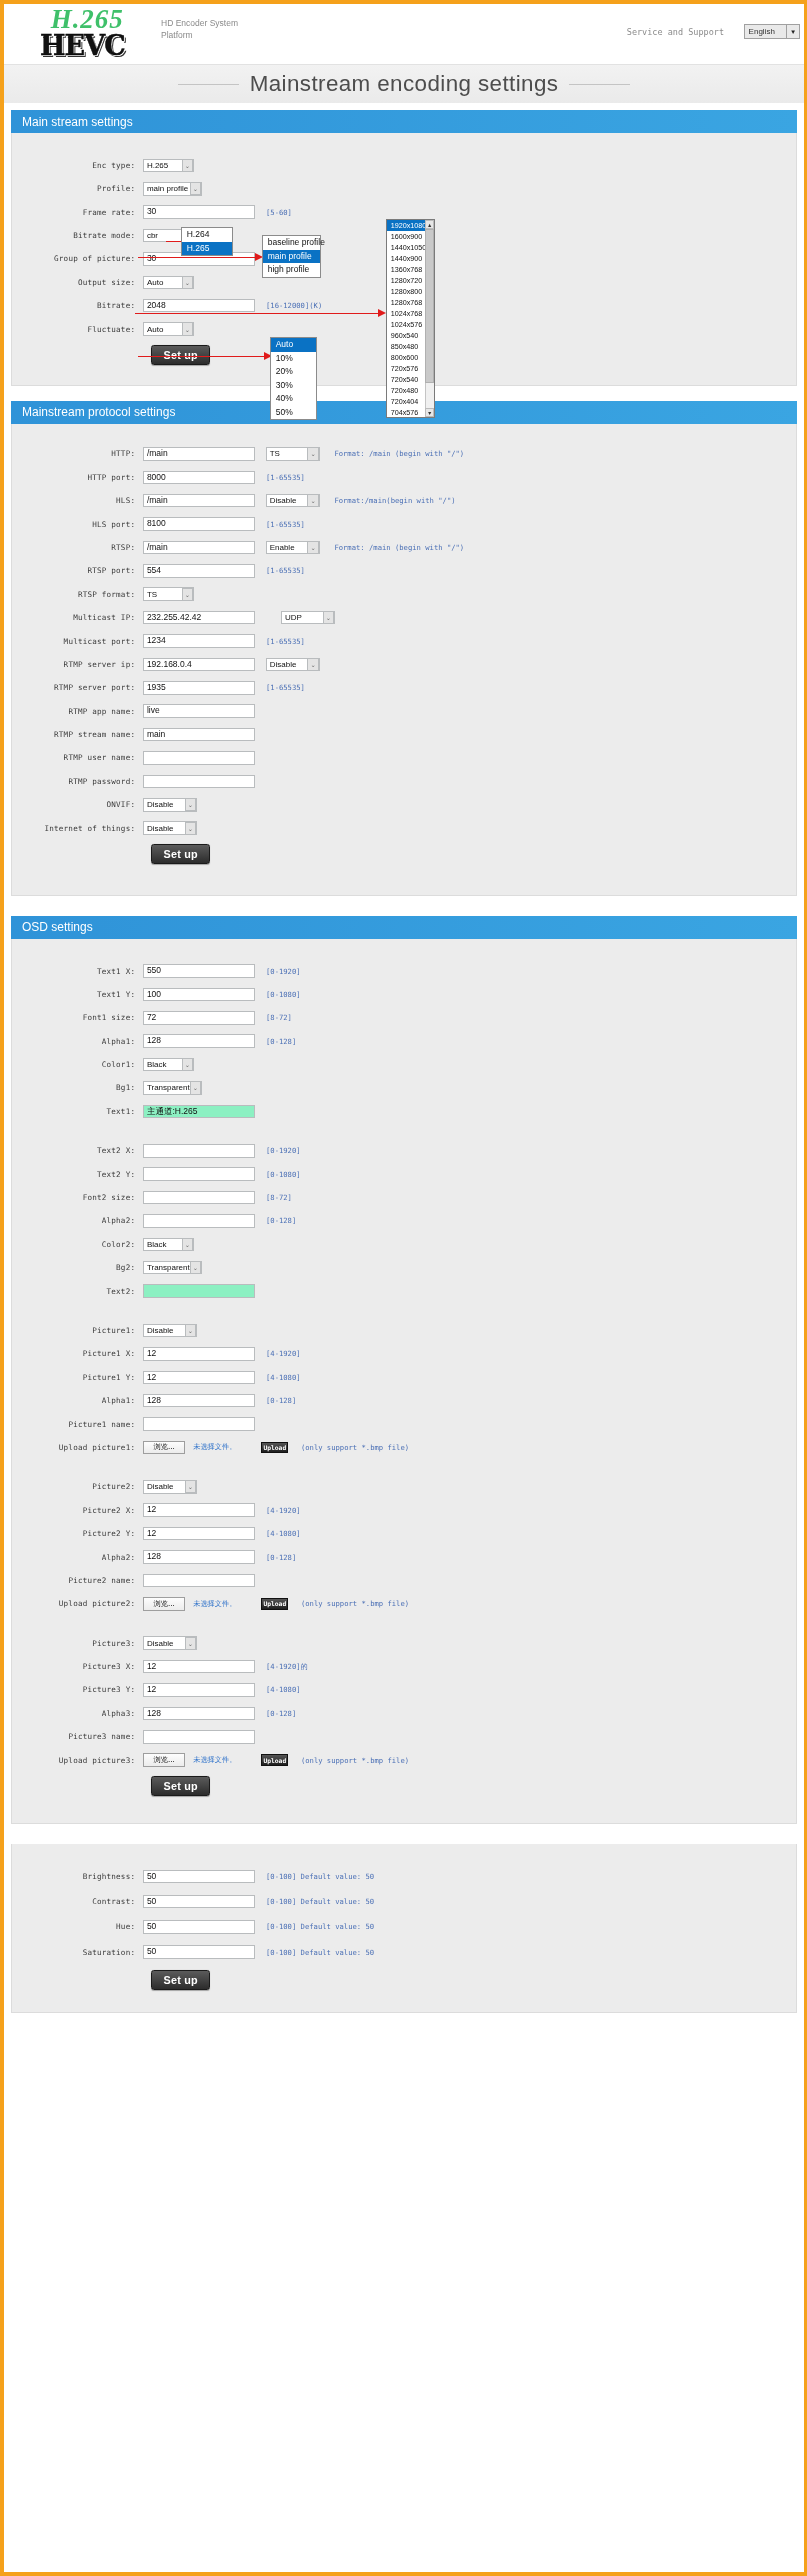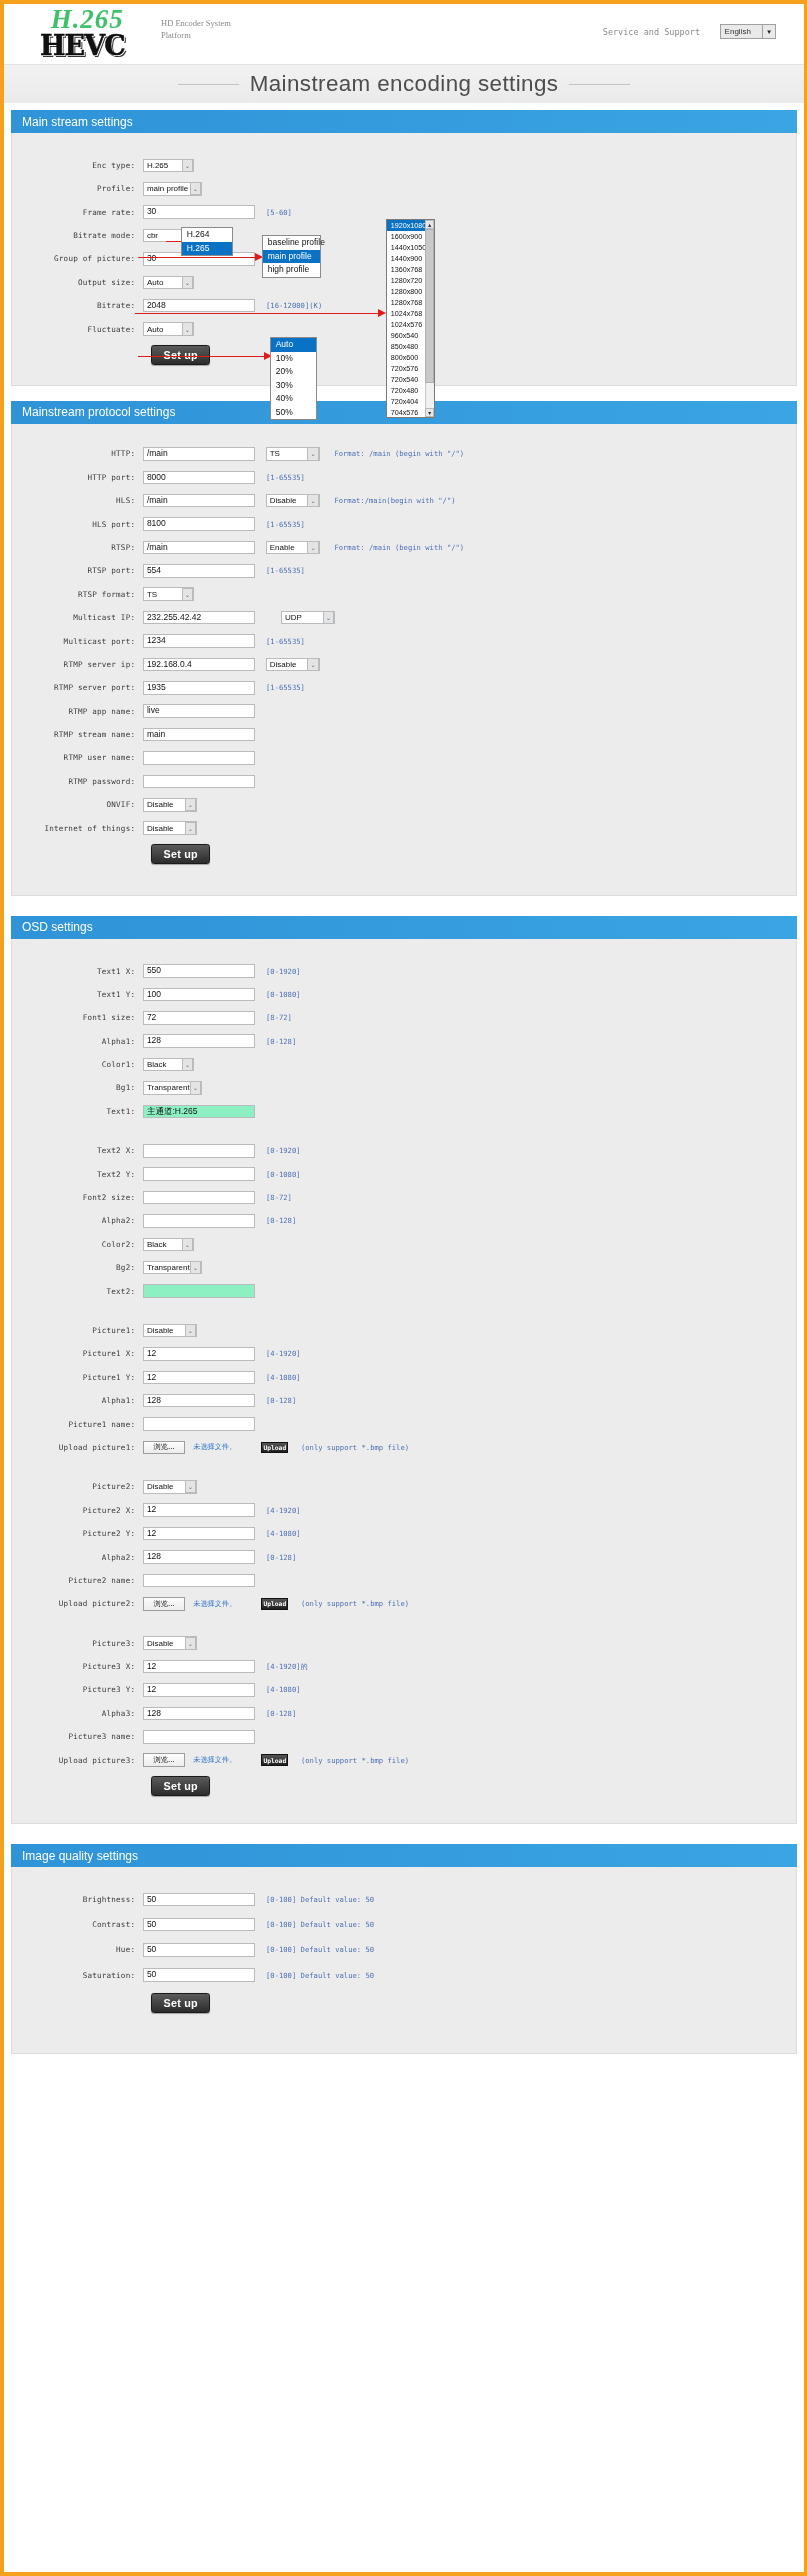--- a/index.html
+++ b/index.html
@@ -43,24 +43,24 @@
     font-weight:bold;
     font-size:27px;
     line-height:25px;
     color:#111;
     letter-spacing:-0.9px;
     -webkit-text-stroke:0.4px #000;
     text-shadow:0.9px 0.9px 0 #fff, 1.8px 1.8px 0 #333;
   }
   .hdr-sub {
     position:absolute; left:157px; top:14.4px;
-    font-family:Liberation Serif, serif;
+    font-family:Liberation Sans, sans-serif;
     font-size:8.5px; color:#8a8a8a; line-height:11.7px;
   }
-  .hdr-right { position:absolute; right:28px; top:20px; display:flex; align-items:center; gap:20px; }
+  .hdr-right { position:absolute; right:4px; top:20px; display:flex; align-items:center; gap:20px; }
   .svc-link {
     font-family:"DejaVu Sans Mono", monospace;
     font-size:8.5px; color:#8b8b8b; text-decoration:none;
   }
   .lang-select {
     width:56px; height:15.3px;
     border:0.9px solid #a0a0a0;
     background:#e9e9e9;
     font-size:8px; color:#333;
     font-family:"Liberation Sans", sans-serif;
@@ -700,24 +700,21 @@
           <div class="upload-btn">Upload</div>
         </div>
         <div class="hint hint2">(only support *.bmp file)</div>
       </div>
 
       <div class="setup-btn">Set up</div>
     </div>
   </div>
 
   <div class="panel" style="margin-top:20px;">
-    <div class="panel-bar">
-      <span>Image quality settings</span>
-    </div>
-    <div class="panel-body" style="padding-top:25px; padding-bottom:40px;">
+    <div class="panel-body" style="padding-top:25px; padding-bottom:22px;">
       <div id="iq-rows">
           <div class="row" style="margin-bottom: 10.8px;">
             <div class="lbl">Brightness:</div>
             <div class="txt">50</div>
             <div class="hint">[0-100] Default value: 50</div>
           </div>
           <div class="row" style="margin-bottom: 10.8px;">
             <div class="lbl">Contrast:</div>
             <div class="txt">50</div>
             <div class="hint">[0-100] Default value: 50</div>

